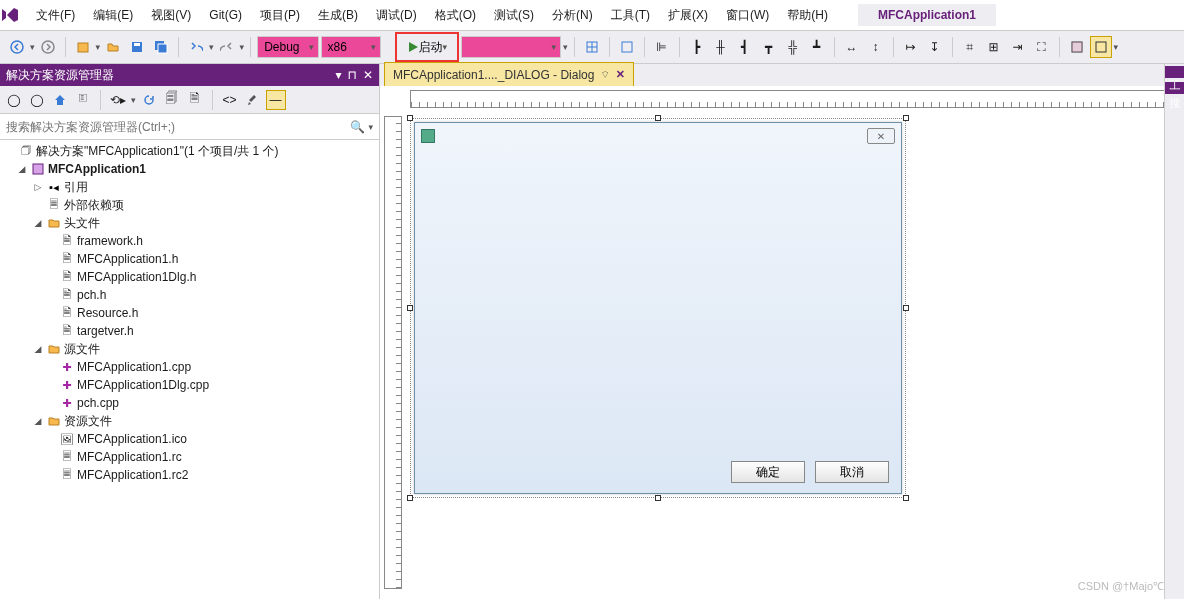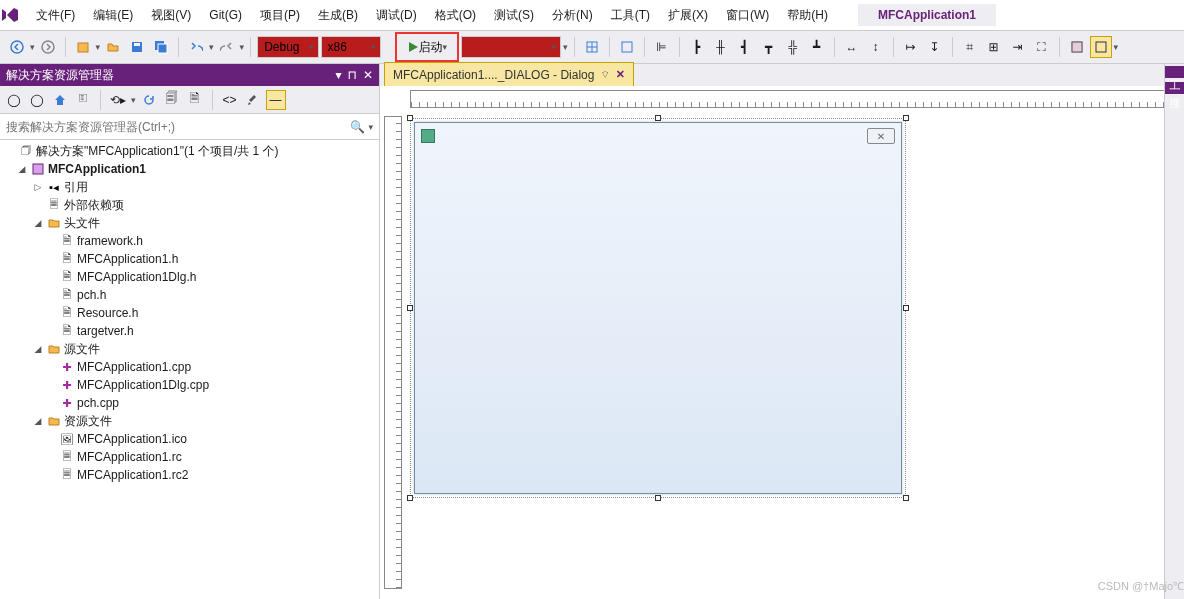--- a/index.html
+++ b/index.html
@@ -8,21 +8,21 @@
 
 .menubar { height: 30px; background: #fff; display: flex; align-items: center; padding: 0 0; gap: 2px; }
 .vs-logo { width: 20px; height: 20px; margin-right: 6px; }
 .menu-item { padding: 4px 8px; color: #1b1b1b; cursor: default; }
 .title-proj { margin-left: 20px; color: #68217a; font-weight: bold; padding: 4px 20px; background: #eeeef2; }
 
 
 .toolbar { height: 34px; background: #eeeef2; border-top:1px solid #ccc; border-bottom: 1px solid #ccc; display: flex; align-items: center; padding: 0 6px; gap: 2px; }
 .tb-btn { width: 22px; height: 22px; display: flex; align-items:center; justify-content:center; color:#1b1b1b; }
 .tb-sep { width:1px; height:20px; background:#ccc; margin:0 4px; }
-.tb-combo { height:22px; border:1px solid #ccc; background:#b91c1c; padding:0 18px 0 6px; display:flex; align-items:center; position:relative; min-width:60px;}
+.tb-combo { height:22px; border:1px solid #ccc; background:#ec4899; padding:0 18px 0 6px; display:flex; align-items:center; position:relative; min-width:60px;}
 .tb-combo::after { content:"▾"; position:absolute; right:4px; font-size:9px; color:#555;}
 .run-box { border:2px solid #e33; padding:2px 4px; display:flex; align-items:center; height:30px; }
 .run-btn { display:flex; align-items:center; gap:0; padding:0 6px; height:22px;}
 .run-btn svg { width:12px; height:12px; }
 .wide-combo { min-width:100px; }
 
 
 .body-area { display:flex; height: calc(100% - 64px); }
 
 
@@ -62,21 +62,21 @@
 .dlg-ico { width:14px; height:14px; background:#5a8; border:1px solid #376;}
 .dlg-close { width:28px; height:16px; border:1px solid #888; border-radius:2px; display:flex; align-items:center; justify-content:center; font-size:10px; color:#666; background:#eef3fa;}
 .dlg-body { position:absolute; left:12px; right:12px; top:34px; bottom:44px; border:1px solid #7a8fc4; background:#f0f4fb; display:flex; align-items:center; justify-content:center;}
 .dlg-todo { color:#333; }
 .dlg-btns { position:absolute; right:12px; bottom:10px; display:flex; gap:10px;}
 .dlg-btn { width:74px; height:22px; border:1px solid #888; background:linear-gradient(#fefefe,#e4e4e4); display:flex; align-items:center; justify-content:center;}
 
 
 .right-dock { position:absolute; right:0; top:0; bottom:0; width:20px; background:#eeeef2; border-left:1px solid #ccc;}
 .dock-tab { writing-mode:vertical-rl; padding:6px 2px; background:#68217a; color:#fff; font-size:11px; margin-top:2px;}
-.watermark { position:absolute; right:0; bottom:6px; color:#bbb; font-size:11px;}
+.watermark { position:absolute; right:20px; bottom:6px; color:#bbb; font-size:11px;}
 
 
 svg { display:block; }
 </style>
 </head>
 <body>
 
 <div class="menubar">
   <span class="vs-logo">
     <svg viewBox="0 0 20 20">
@@ -389,20 +389,28 @@
         <div class="dlg-handle" style="left:-3px;top:50%;margin-top:-3px"></div>
         <div class="dlg-handle" style="right:-3px;top:50%;margin-top:-3px"></div>
         <div class="dlg-handle" style="left:-3px;bottom:-3px"></div>
         <div class="dlg-handle" style="left:50%;bottom:-3px;margin-left:-3px"></div>
         <div class="dlg-handle" style="right:-3px;bottom:-3px"></div>
         <div class="dialog">
           <div class="dlg-title">
             <span class="dlg-ico"></span>
             <span class="dlg-close">✕</span>
           </div>
+          <div class="dlg-btns">
+            <div class="dlg-btn">
+                <span>确定</span>
+              </div>
+            <div class="dlg-btn">
+                <span>取消</span>
+              </div>
+          </div>
         </div>
       </div>
     </div>
     <div class="right-dock">
       <div class="dock-tab">工</div>
       <div class="dock-tab" style="margin-top:4px">搜</div>
     </div>
   </div>
 </div>
 

